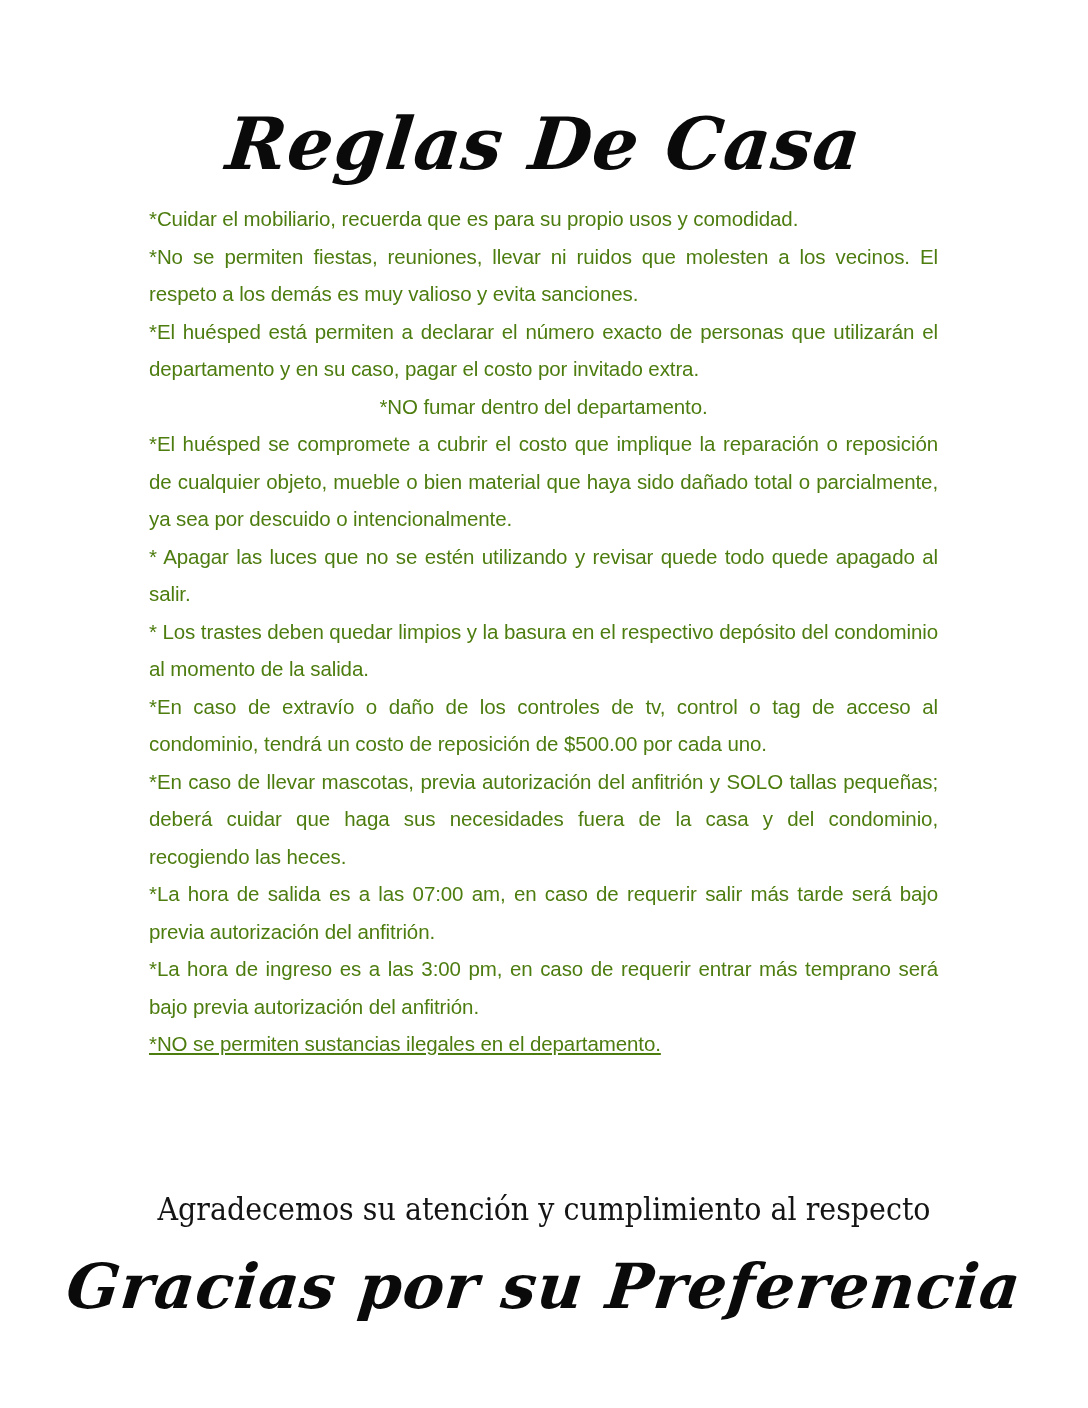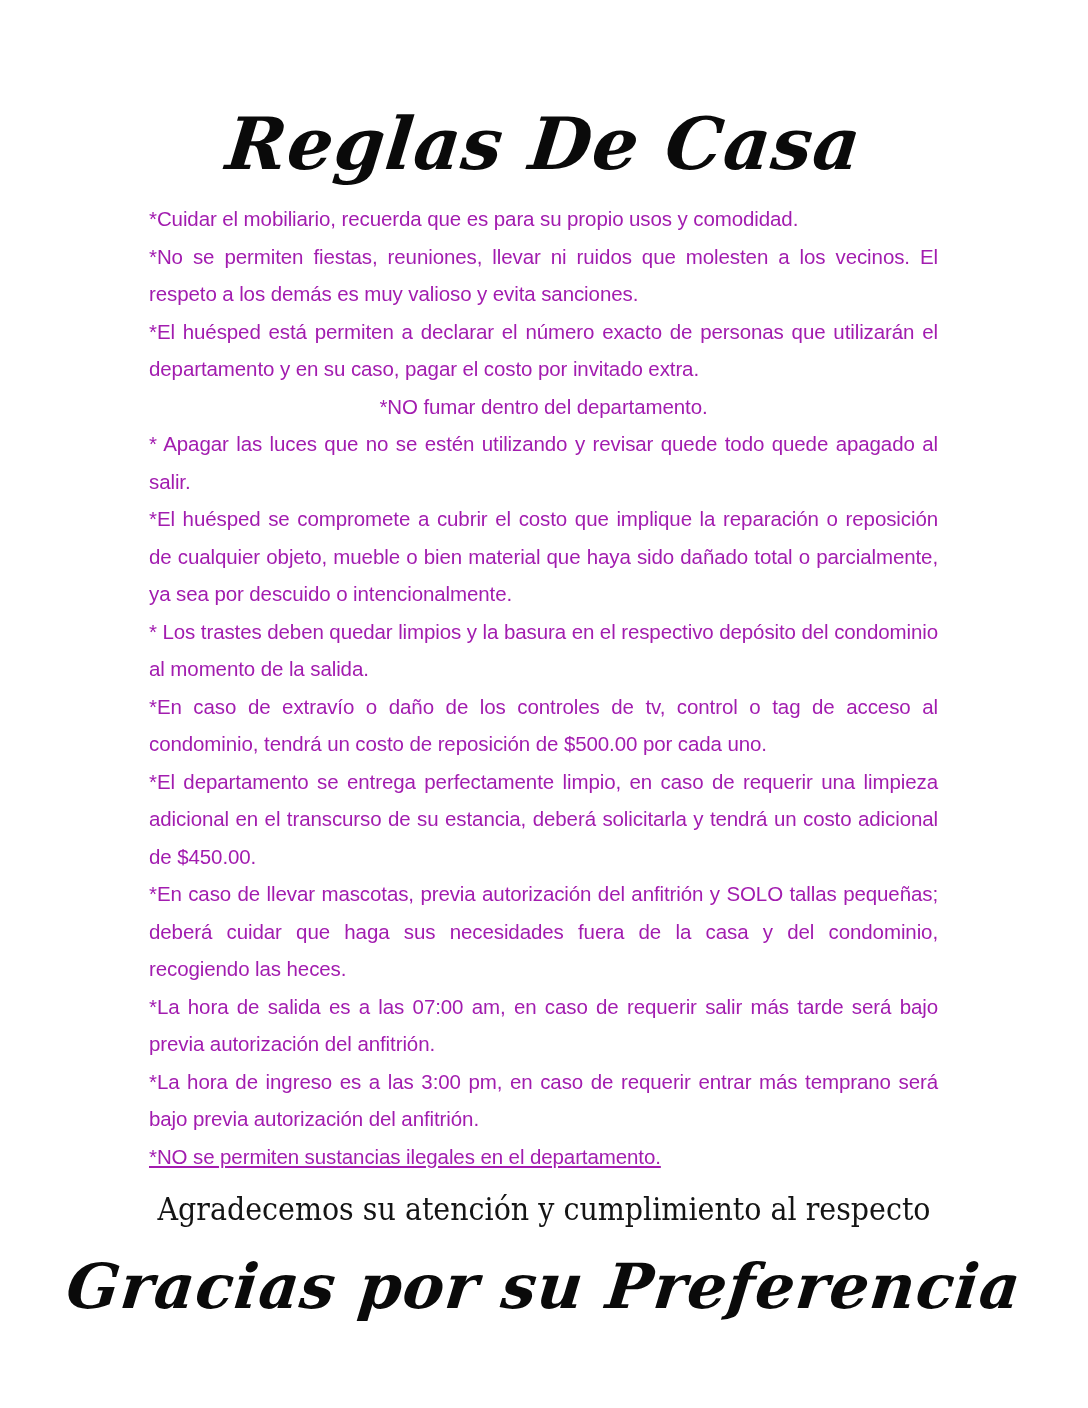--- a/index.html
+++ b/index.html
@@ -35,21 +35,21 @@
 
   
   .rules {
     position: absolute;
     top: 200px;
     left: 149px;
     width: 789px;
     font-family: "Liberation Sans", sans-serif;
     font-size: 20.5px;
     line-height: 37.5px;
-    color: #a21caf;
+    color: #4d7c0f;
     letter-spacing: -0.1px;
   }
   .rule {
     margin: 0;
     text-align: justify;
     text-justify: inter-word;
     word-spacing: 0px;
   }
   .rule.ragged {
     text-align: center;
@@ -93,25 +93,24 @@
 
 <div class="page">
 
   <h1 class="doc-title">Reglas De Casa</h1>
 
   <div class="rules">
     <p class="rule">*Cuidar el mobiliario, recuerda que es para su propio usos y comodidad.</p>
     <p class="rule">*No se permiten fiestas, reuniones, llevar ni ruidos que molesten a los vecinos. El respeto a los demás es muy valioso y evita sanciones.</p>
     <p class="rule">*El huésped está permiten a declarar el número exacto de personas que utilizarán el departamento y en su caso, pagar el costo por invitado extra.</p>
     <p class="rule ragged">*NO fumar dentro del departamento.</p>
+    <p class="rule">*El huésped se compromete a cubrir el costo que implique la reparación o reposición de cualquier objeto, mueble o bien material que haya sido dañado total o parcialmente, ya sea por descuido o intencionalmente.</p>
     <p class="rule">* Apagar las luces que no se estén utilizando y revisar quede todo quede apagado al salir.</p>
-    <p class="rule">*El huésped se compromete a cubrir el costo que implique la reparación o reposición de cualquier objeto, mueble o bien material que haya sido dañado total o parcialmente, ya sea por descuido o intencionalmente.</p>
     <p class="rule">* Los trastes deben quedar limpios y la basura en el respectivo depósito del condominio al momento de la salida.</p>
     <p class="rule">*En caso de extravío o daño de los controles de tv, control o tag de acceso al condominio, tendrá un costo de reposición de $500.00 por cada uno.</p>
-    <p class="rule">*El departamento se entrega perfectamente limpio, en caso de requerir una limpieza adicional en el transcurso de su estancia, deberá solicitarla y tendrá un costo adicional de $450.00.</p>
     <p class="rule">*En caso de llevar mascotas, previa autorización del anfitrión y SOLO tallas pequeñas; deberá cuidar que haga sus necesidades fuera de la casa y del condominio, recogiendo las heces.</p>
     <p class="rule">*La hora de salida es a las 07:00 am, en caso de requerir salir más tarde será bajo previa autorización del anfitrión.</p>
     <p class="rule">*La hora de ingreso es a las 3:00 pm, en caso de requerir entrar más temprano será bajo previa autorización del anfitrión.</p>
     <p class="rule ragged">*NO se permiten sustancias ilegales en el departamento.</p>
   </div>
 
   <div class="thanks-line">Agradecemos su atención y cumplimiento al respecto</div>
 
   <div class="closing-line">Gracias por su Preferencia</div>
 

